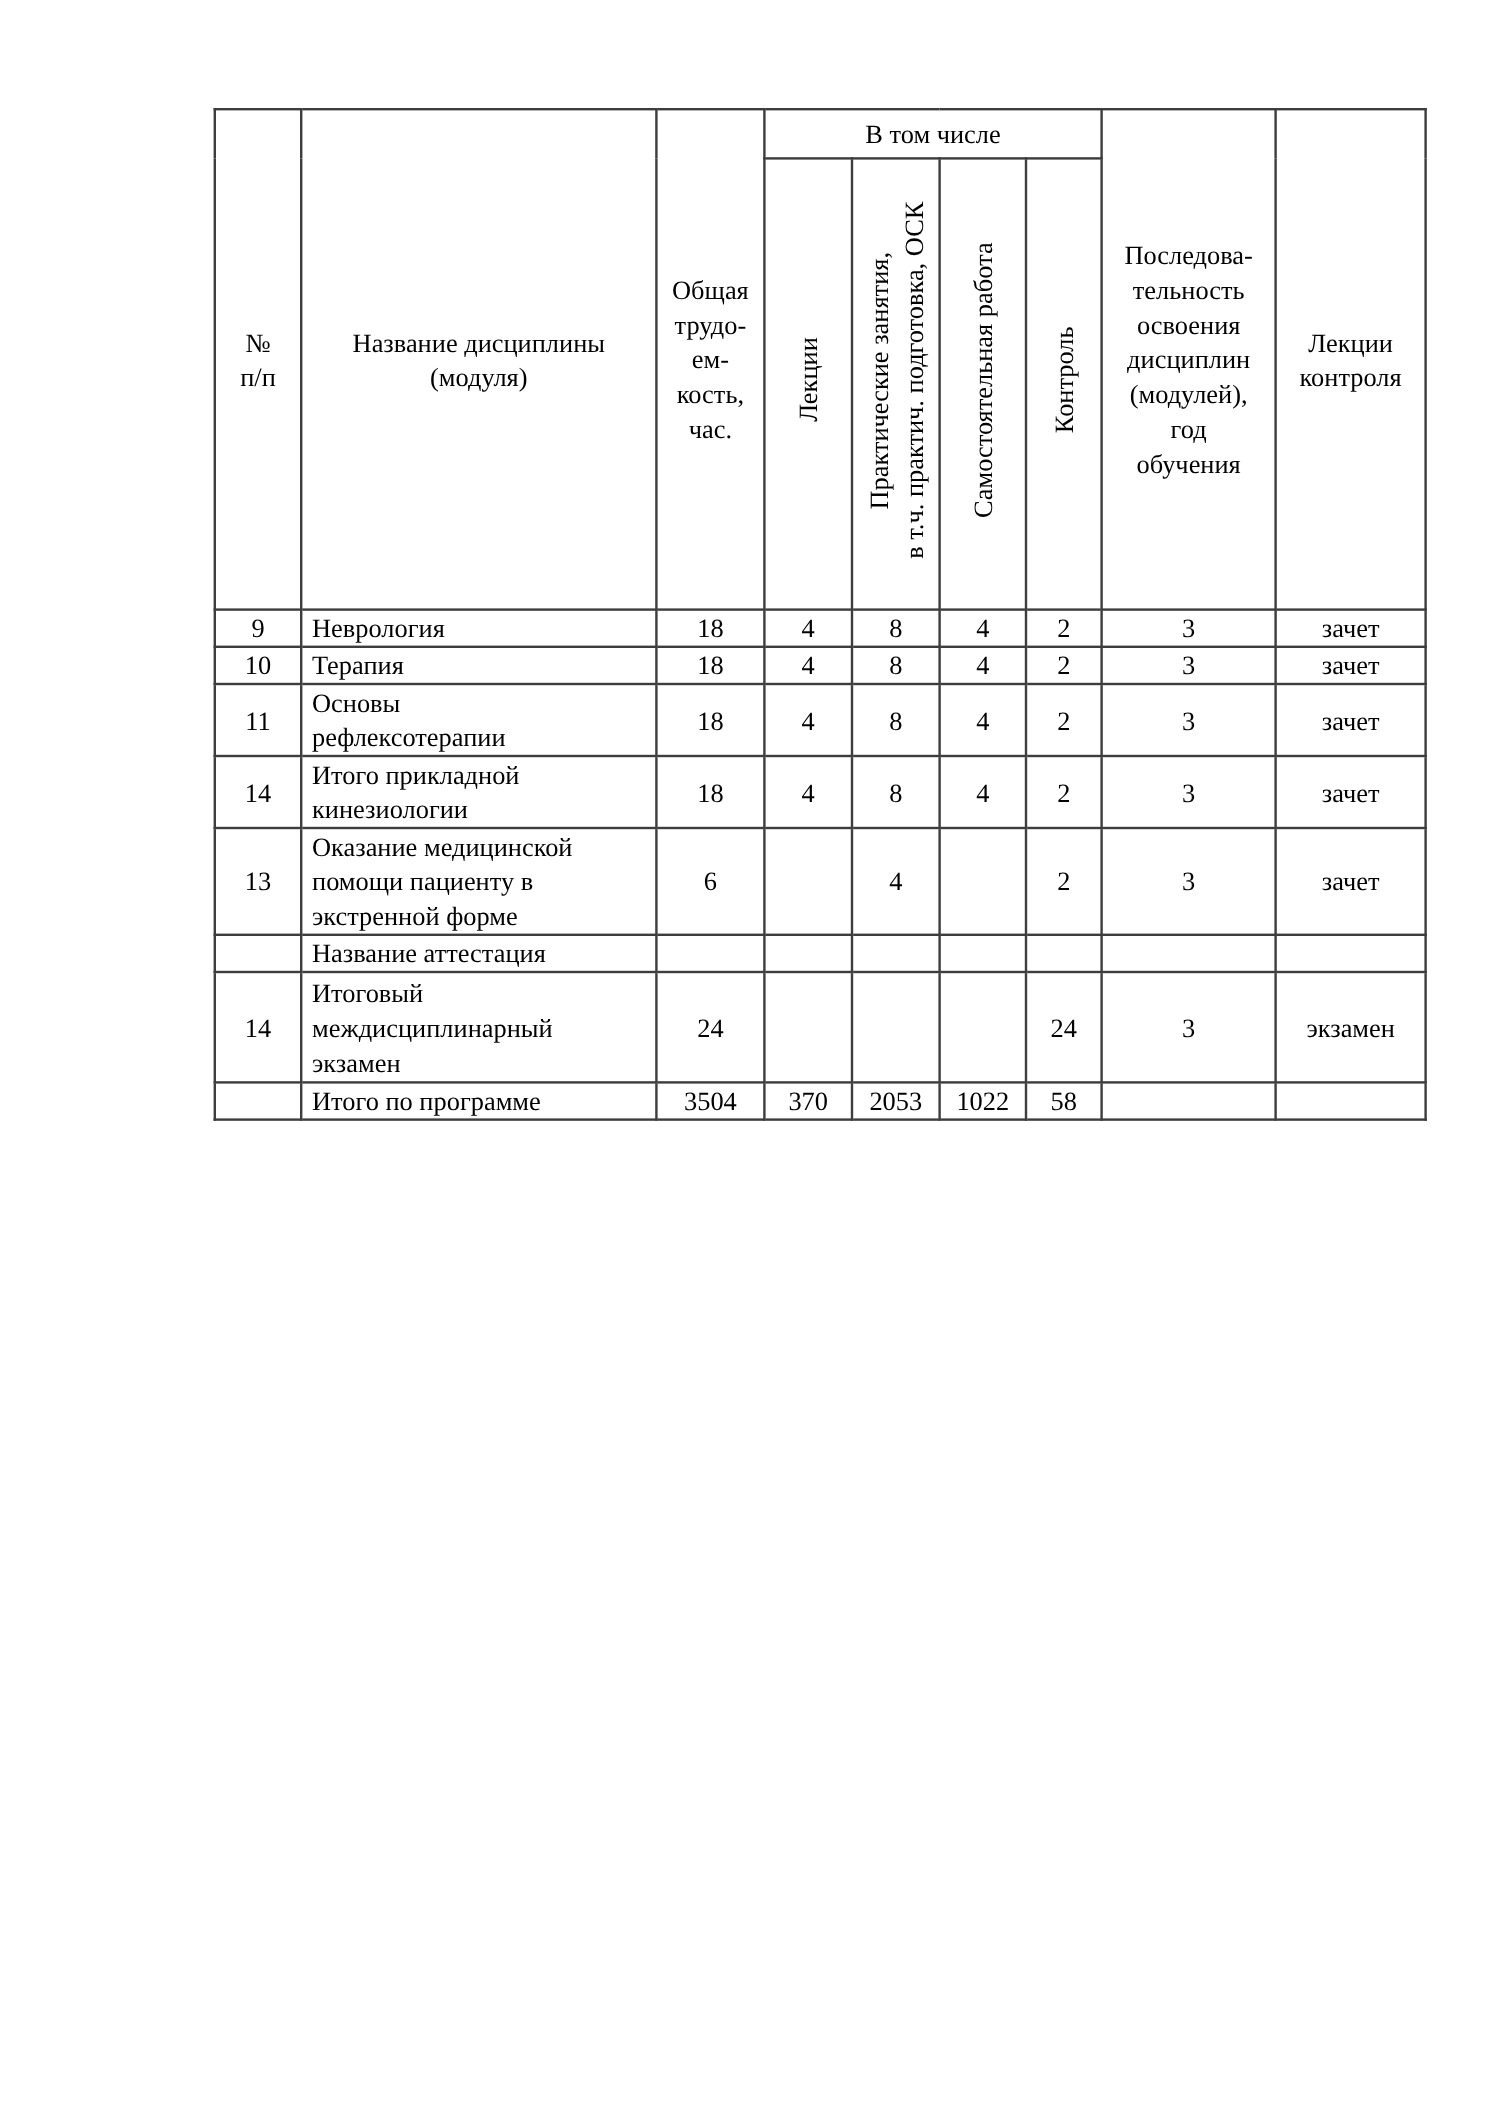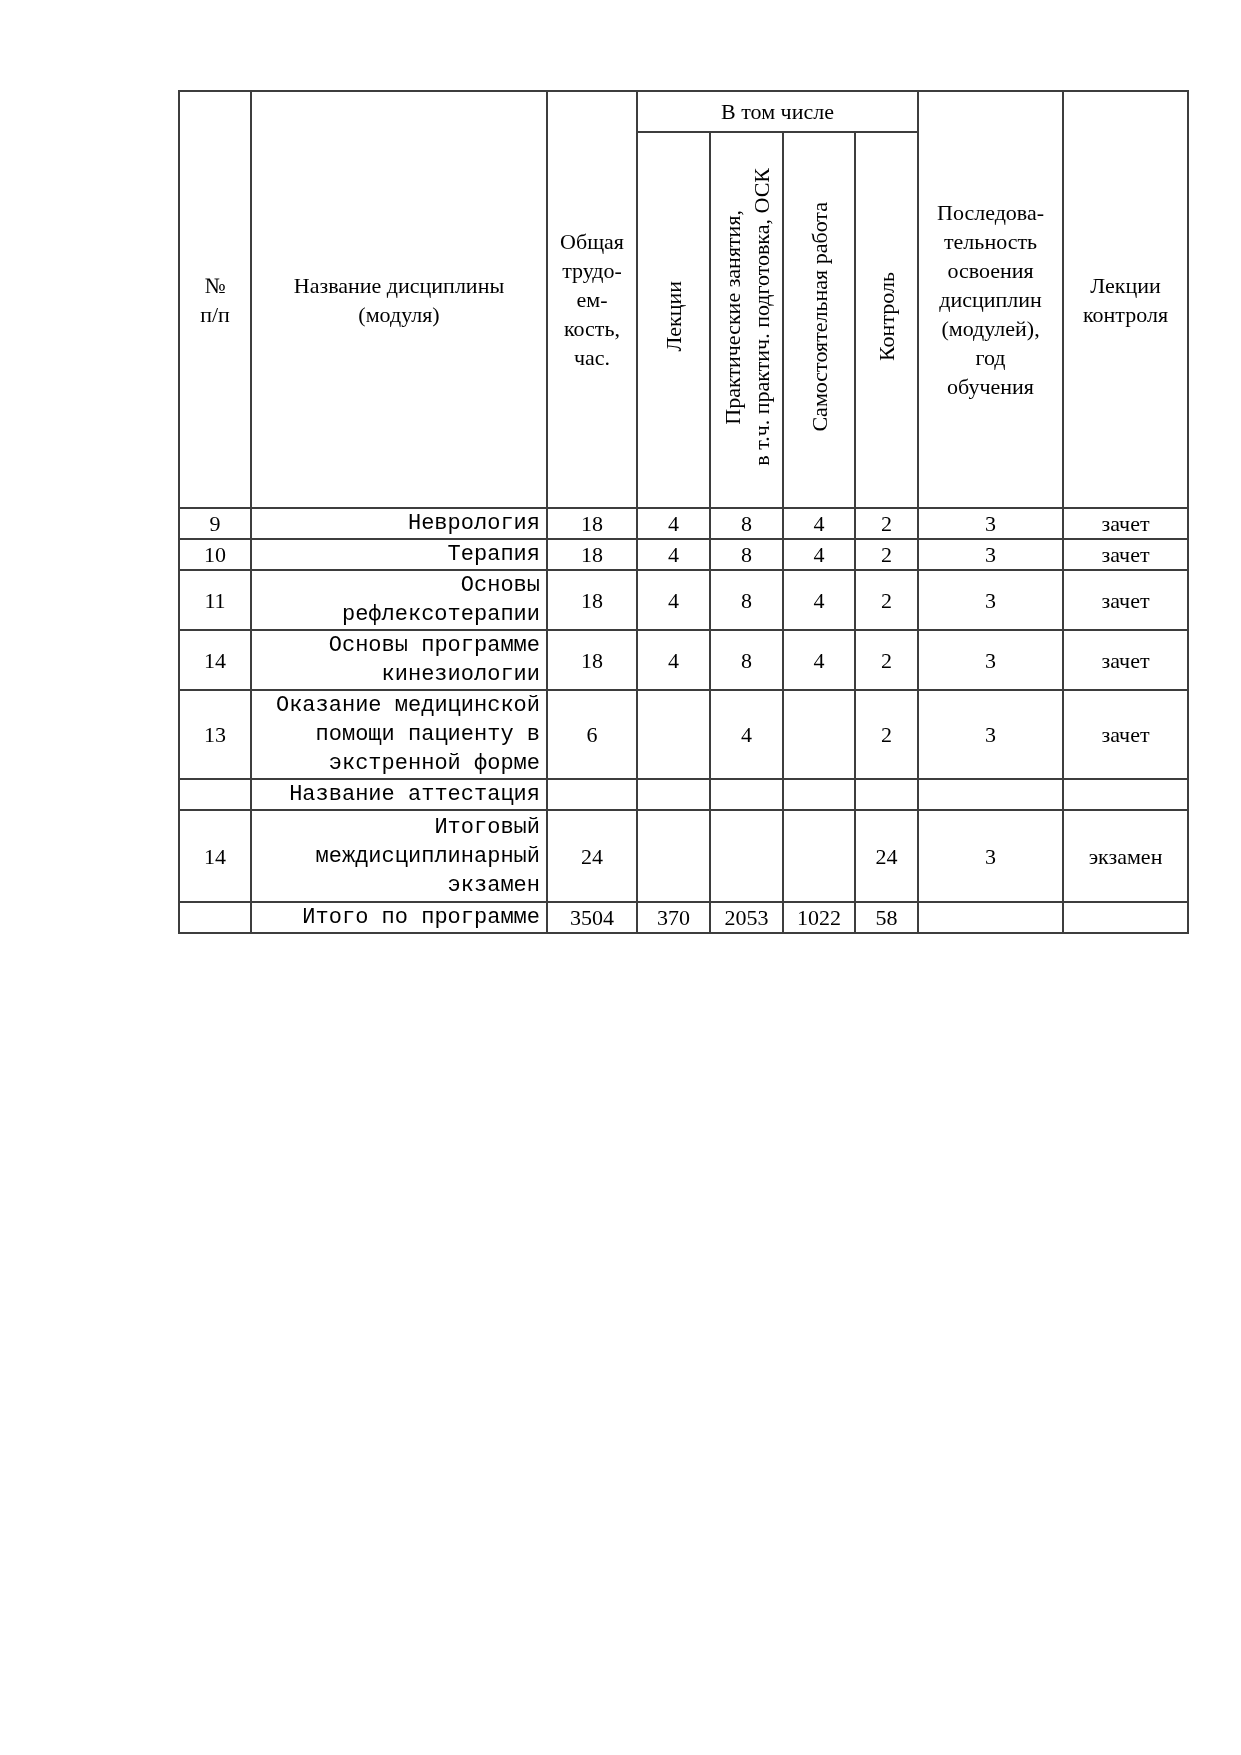--- a/index.html
+++ b/index.html
@@ -30,24 +30,23 @@
   table.schedule td {
     border: 2px solid #3d3d3d;
     padding: 0 4px;
     vertical-align: middle;
     text-align: center;
     white-space: pre-line;
     font-weight: normal;
     overflow: hidden;
   }
   table.schedule td.l {
-    text-align: right;
+    text-align: left;
     padding-left: 8px;
-    padding-right: 6px;
-    font-family: Liberation Mono, monospace;
+    padding-right: 22px;
   }
   tr.hr1 { height: 41px; }
   tr.hr2 { height: 376px; }
   .vert {
     display: inline-block;
     writing-mode: vertical-rl;
     transform: rotate(180deg);
     white-space: pre-line;
     line-height: 29px;
     max-height: 370px;
@@ -133,21 +132,21 @@
       <td>4</td>
       <td>8</td>
       <td>4</td>
       <td>2</td>
       <td>3</td>
       <td>зачет</td>
     </tr>
 
     <tr style="height:59px">
       <td>14</td>
-      <td class="l">Основы программе
+      <td class="l">Итого прикладной
 кинезиологии</td>
       <td>18</td>
       <td>4</td>
       <td>8</td>
       <td>4</td>
       <td>2</td>
       <td>3</td>
       <td>зачет</td>
     </tr>
 

